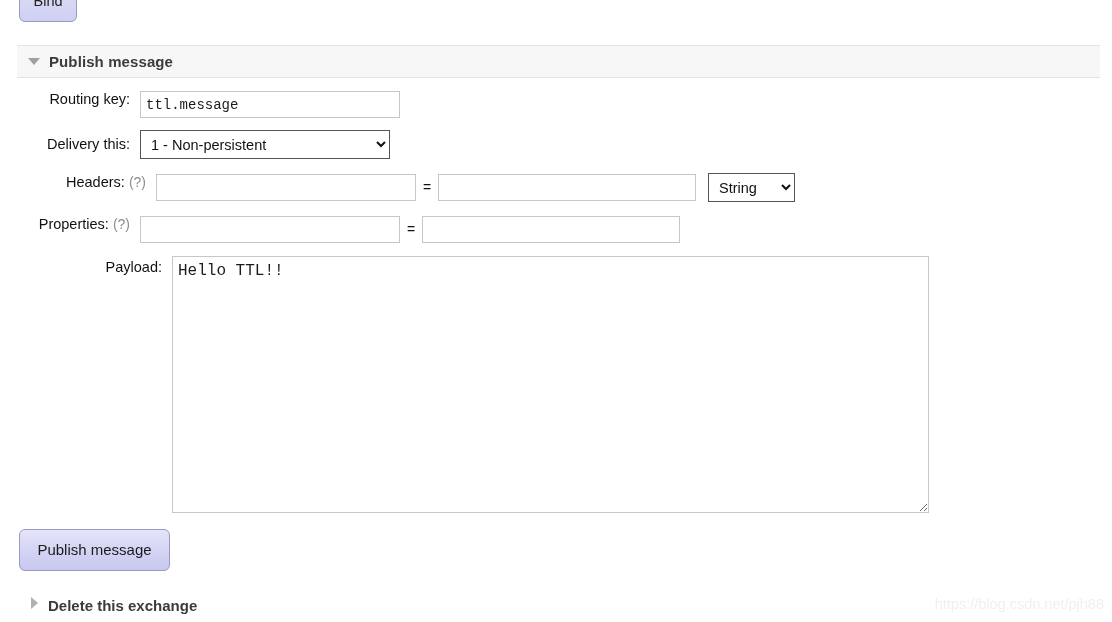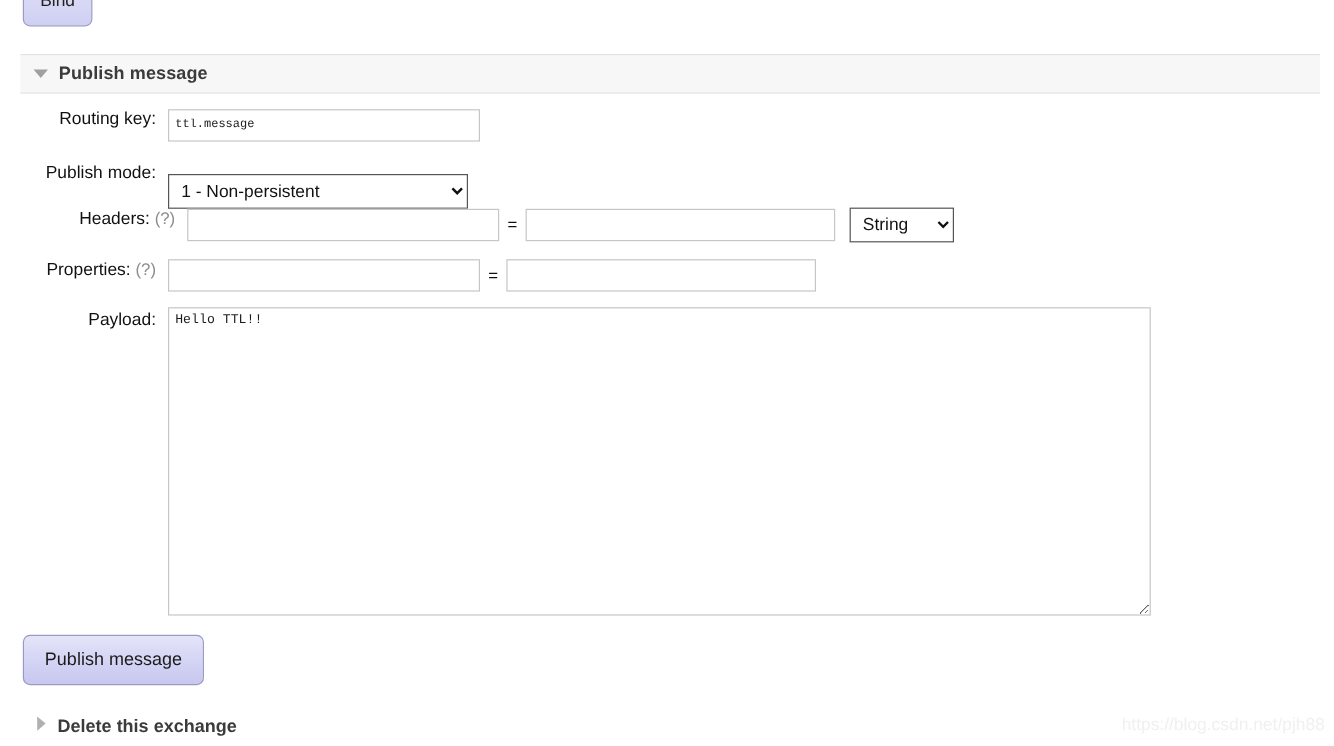--- a/index.html
+++ b/index.html
@@ -95,21 +95,21 @@
     color: #8d8d8d;
     font-size: 14px;
   }
 
   .txt {
     box-sizing: border-box;
     height: 27px;
     border: 1px solid #c6c6c6;
     background: #ffffff;
     font-family: "Liberation Mono", monospace;
-    font-size: 10px;
+    font-size: 14px;
     color: #1b1b1b;
     padding: 2px 5px;
     outline: none;
   }
   .txt.w260 { width: 260px; }
   .txt.w258 { width: 258px; }
 
   .eq {
     width: 22px;
     text-align: center;
@@ -123,33 +123,32 @@
     box-sizing: border-box;
     height: 29px;
     border: 1px solid #555555;
     background: #ffffff;
     font-family: "Liberation Sans", sans-serif;
     font-size: 14.5px;
     color: #111111;
     padding: 2px 6px;
     outline: none;
     cursor: pointer;
-    margin-top: 15px;
   }
   select.delivery { width: 250px; }
   select.hdrtype { width: 87px; }
 
   textarea.payload {
     box-sizing: border-box;
-    width: 819px;
+    width: 757px;
     height: 257px;
     border: 1px solid #c6c6c6;
     background: #ffffff;
     font-family: "Liberation Mono", monospace;
-    font-size: 11px;
+    font-size: 16px;
     color: #1b1b1b;
     padding: 4px 5px;
     resize: both;
     outline: none;
     overflow: auto;
     line-height: 1.25;
   }
 
   
   .publish-button {
@@ -218,21 +217,21 @@
 </div>
 
 <div class="form">
 
   <div class="row" style="top:3px;">
     <span class="lbl">Routing key:</span>
     <input class="txt w260" type="text" value="ttl.message" style="">
   </div>
 
   <div class="row" style="top:42px;">
-    <span class="lbl" style="line-height:29px;">Publish mode:</span>
+    <span class="lbl" style="line-height:29px;">Delivery this:</span>
     <select class="sel delivery">
       <option>1 - Non-persistent</option>
     </select>
   </div>
 
   <div class="row" style="top:86px;padding-left:16px;">
     <span class="lbl"><span>Headers:</span>
       <span class="qmark">(?)</span>
     </span>
     <input class="txt w260" type="text" value="" style="">
@@ -246,21 +245,21 @@
   <div class="row" style="top:128px;">
     <span class="lbl"><span>Properties:</span>
       <span class="qmark">(?)</span>
     </span>
     <input class="txt w260" type="text" value="" style="">
     <span class="eq">=</span>
     <input class="txt w258" type="text" value="" style="">
   </div>
 
   <div class="row" style="top:168px;">
-    <span class="lbl" style="line-height:22px;">Payload:</span>
+    <span class="lbl" style="line-height:22px;margin-left:32px;">Payload:</span>
     <textarea class="payload" style="">Hello TTL!!</textarea>
   </div>
 
 </div>
 
 <button class="publish-button">Publish message</button>
 
 <div class="delete-section">
   <span class="tri-right"></span>
   <span class="delete-title">Delete this exchange</span>

